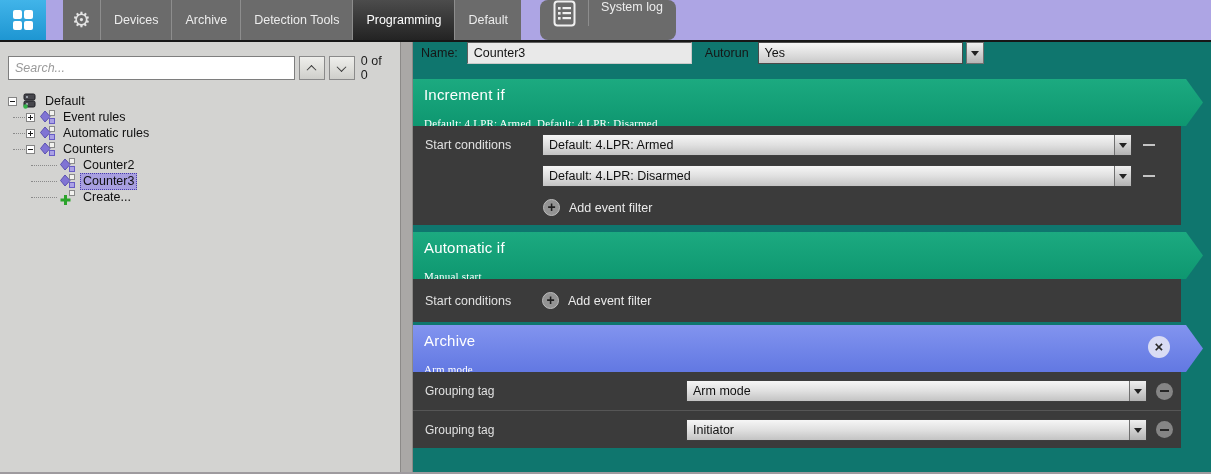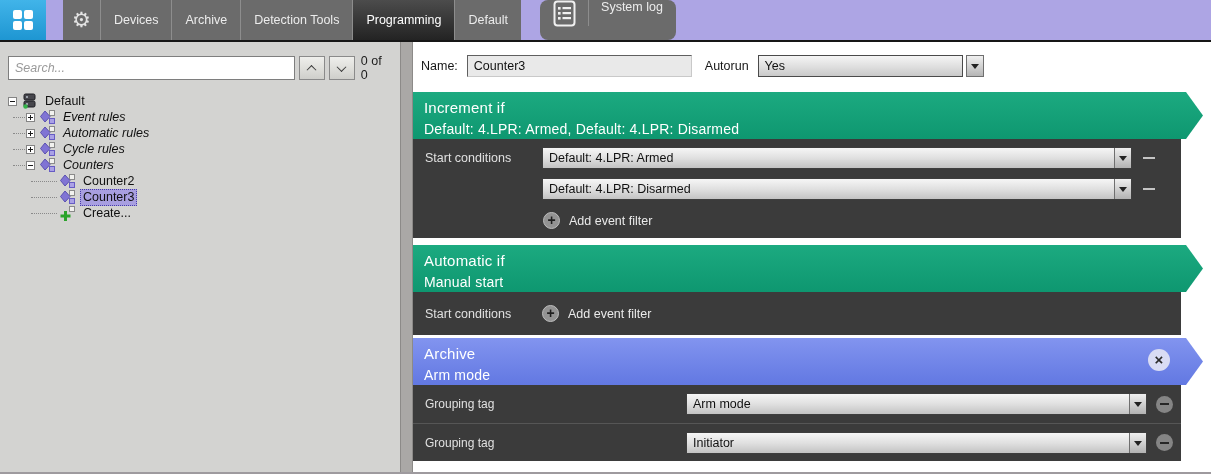--- a/index.html
+++ b/index.html
@@ -21,37 +21,37 @@
   .tab { display:flex; align-items:center; padding:0 13px; font-size:12.5px; color:#ececec; border-left:1px solid #8d8d8d; cursor:pointer; white-space:nowrap; }
   .tab.active { background:linear-gradient(180deg,#4c4c4c,#232323); color:#ffffff; }
   .syslog { margin-left:19px; background:#6b6b6b; display:flex; align-items:flex-start; padding:0 13px; cursor:pointer;border-radius:8px; }
   .syslog .vsep { width:1px; height:26px; background:#8d8d8d; margin:0 12px 0 12px; }
   .syslog-label { font-size:12.5px; color:#ececec; white-space:nowrap; }
 
   
   .main { display:flex; height:430px; }
   .left-panel { width:400px; background:#d3d3d1; padding-top:12px; }
   .splitter { width:13px; background:#aaa8a6; border-left:1px solid #8c8a88; border-right:1px solid #8c8a88; cursor:col-resize; }
-  .right-panel { flex:1; background:#ffffff; padding-top:13px; overflow:hidden; }
+  .right-panel { flex:1; background:#0f766e; overflow:hidden; }
 
   
   .search-row { display:flex; align-items:center; padding:0 8px; }
   .search-input { width:287px; height:24px; border:1px solid #7e7e7e; background:#ffffff; font-family:"Liberation Sans",sans-serif; font-size:12.5px; padding:0 6px; color:#222; outline:none; }
   .search-input::placeholder { color:#9a9a9a; font-style:italic; }
   .nav-btn { width:26px; height:24px; margin-left:4px; border:1px solid #8a8a8a; background:linear-gradient(180deg,#efefec,#cfcfcb); display:flex; align-items:center; justify-content:center; cursor:pointer; }
   .chev { width:7px; height:7px; border-right:1.6px solid #3a3a3a; border-top:1.6px solid #3a3a3a; }
   .chev.up { transform:rotate(-45deg) translate(-1px,1px); }
   .chev.down { transform:rotate(135deg) translate(-1px,1px); }
   .search-count { margin-left:6px; font-size:12.5px; color:#1c1c1c; }
 
   
   .tree { margin-top:11px; font-size:12.5px; color:#101010; }
   .tree-row { height:16px; display:flex; align-items:center; position:relative; cursor:default; }
   .tree-row.d0 { padding-left:8px; }
-  .tree-row.d1 { padding-left:26px;font-style:italic; }
+  .tree-row.d1 { padding-left:26px; }
   .tree-row.d2 { padding-left:46px; }
   .tree-row.d1::before, .tree-row.d2::before { content:""; position:absolute; top:8px; border-top:1px dotted #8a8a8a; }
   .tree-row.d1::before { left:13px; width:12px; }
   .tree-row.d2::before { left:31px; width:26px; }
   .exp { width:9px; height:9px; background:#fff; border:1px solid #848484; position:relative; margin-right:5px; flex:none; cursor:pointer; }
   .exp::before { content:""; position:absolute; left:1px; right:1px; top:3px; height:1px; background:#1a1a1a; }
   .exp.plus::after { content:""; position:absolute; top:1px; bottom:1px; left:3px; width:1px; background:#1a1a1a; }
   .exp.none { visibility:hidden; }
   .ticon { width:16px; height:16px; margin-right:4px; flex:none; }
   .tree-label { padding:0 3px; line-height:15px; white-space:nowrap; }
@@ -66,21 +66,21 @@
   .combo-btn { width:18px; height:22px; margin-left:3px; border:1px solid #6f6f6f; background:linear-gradient(180deg,#f0f0f0,#b5b5b5); display:flex; align-items:center; justify-content:center; cursor:pointer; }
   .tri { width:0; height:0; border:4px solid transparent; border-top:5px solid #222; margin-top:5px; }
 
   
   .section { margin-bottom:7px; }
   .section-header { position:relative; width:790px; height:47px; padding:7px 30px 0 11px; color:#fff;
     clip-path:polygon(0 0, calc(100% - 17px) 0, 100% 50%, calc(100% - 17px) 100%, 0 100%); }
   .section-header.green { background:linear-gradient(180deg,#1caa80,#0e9770); }
   .section-header.blue  { background:linear-gradient(180deg,#8294ef,#6278e2); }
   .sec-title { font-size:15px; letter-spacing:0.2px; }
-  .sec-subtitle { font-size:14px; margin-top:5px; letter-spacing:0.2px; }
+  .sec-subtitle { font-size:11px; margin-top:14px; letter-spacing:0.2px;font-family:Liberation Serif, serif; }
   .section-body { width:768px; background:#3b3b3b; color:#e6e6e6; }
 
   .cond-block { padding:8px 0 9px 12px; }
   .cond-row { display:flex; align-items:center; margin-bottom:9px; }
   .cond-label { width:117px; font-size:12.5px; color:#e0e0e0; flex:none; }
   .dd { height:22px; border:1px solid #3e3e3e; background:linear-gradient(180deg,#f6f6f6,#e0e0e0 50%,#c3c3c3); display:flex; align-items:stretch; cursor:pointer; }
   .dd-text { flex:1; font-size:12.5px; color:#111; display:flex; align-items:center; padding:0 6px; white-space:nowrap; overflow:hidden; }
   .dd-arrow { width:17px; border-left:1px solid #6f6f6f; background:linear-gradient(180deg,#efefef,#b2b2b2); display:flex; align-items:center; justify-content:center; }
   .dd.w-main { width:590px;gap:36px; }
   .flat-minus { width:12px; height:2px; background:#c4c4c4; margin-left:11px; cursor:pointer; }
@@ -186,29 +186,20 @@
       <div class="tree-row d1">
         <span class="exp plus"></span>
         <svg class="ticon" viewBox="0 0 16 16">
           <rect x="9.5" y="1.5" width="5" height="5" fill="#f2f2ef" stroke="#8a8a8a"></rect>
           <rect x="9.5" y="9.5" width="5" height="5" fill="#aaa1e6" stroke="#675cc4"></rect>
           <polygon points="5,2 10,7.5 5,13 0.5,7.5" fill="#8074d4" stroke="#5a50b0"></polygon>
         </svg>
         <span class="tree-label">Automatic rules</span>
       </div>
       <div class="tree-row d1">
-        <span class="exp plus"></span>
-        <svg class="ticon" viewBox="0 0 16 16">
-          <rect x="9.5" y="1.5" width="5" height="5" fill="#f2f2ef" stroke="#8a8a8a"></rect>
-          <rect x="9.5" y="9.5" width="5" height="5" fill="#aaa1e6" stroke="#675cc4"></rect>
-          <polygon points="5,2 10,7.5 5,13 0.5,7.5" fill="#8074d4" stroke="#5a50b0"></polygon>
-        </svg>
-        <span class="tree-label">Cycle rules</span>
-      </div>
-      <div class="tree-row d1">
         <span class="exp"></span>
         <svg class="ticon" viewBox="0 0 16 16">
           <rect x="9.5" y="1.5" width="5" height="5" fill="#f2f2ef" stroke="#8a8a8a"></rect>
           <rect x="9.5" y="9.5" width="5" height="5" fill="#aaa1e6" stroke="#675cc4"></rect>
           <polygon points="5,2 10,7.5 5,13 0.5,7.5" fill="#8074d4" stroke="#5a50b0"></polygon>
         </svg>
         <span class="tree-label">Counters</span>
       </div>
       <div class="tree-row d2">
         <span class="exp none"></span>

